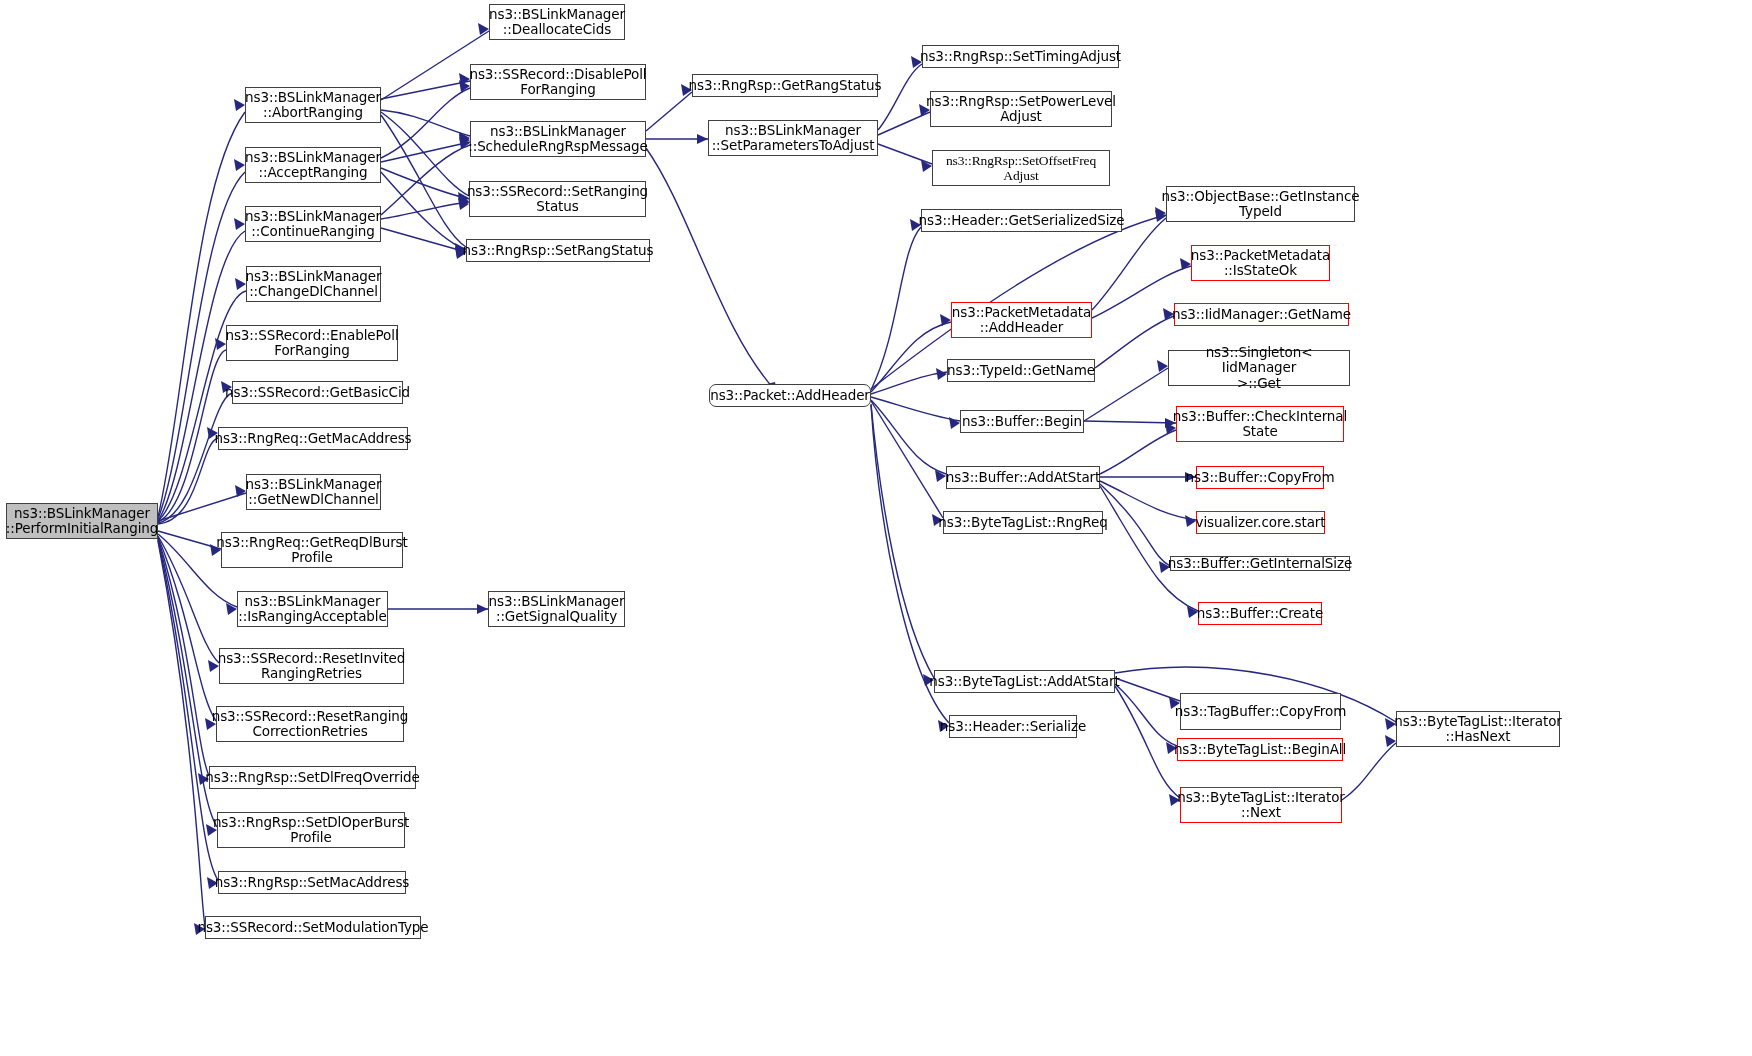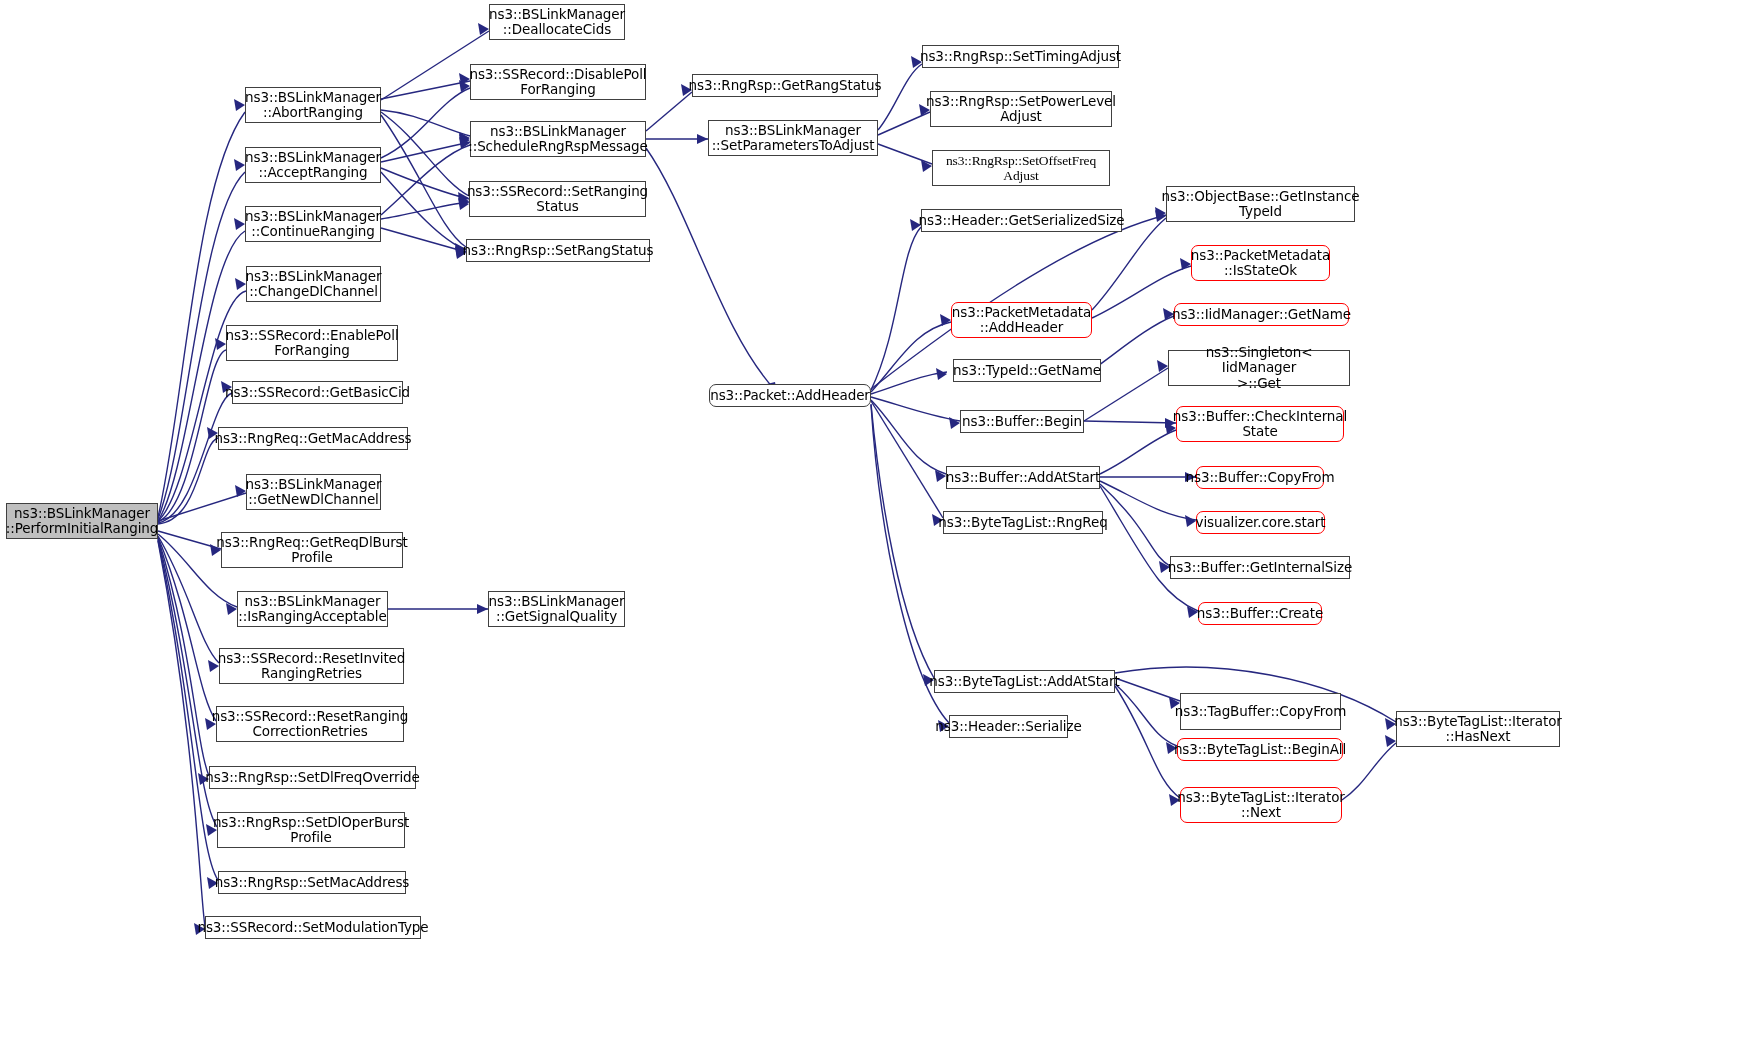--- a/index.html
+++ b/index.html
@@ -22,21 +22,21 @@
     justify-content:center;
     text-align:center;
     font-size:13.5px;
     line-height:15.5px;
     color:#000000;
     letter-spacing:-0.1px;
     white-space:pre-line;
     padding:1px 3px;
     cursor:pointer;
   }
-  .node.red{ border-color:#ff0000;border-radius:7px; }
+  .node.red{ border-color:#ff0000; }
   .node.current{ background:#bfbfbf; border-color:#404040; }
   svg#edges{
     position:absolute;
     left:0; top:0;
     width:1752px; height:1056px;
     pointer-events:none;
   }
   .edge{ fill:none; stroke:#26277f; stroke-width:1.4px; }
   .ahead{ fill:#26277f; stroke:none; }
 </style>
@@ -210,38 +210,38 @@
 ::SetParametersToAdjust</div>
       <div class="node" style="left: 922px; top: 45px; width: 197px; height: 23px;">ns3::RngRsp::SetTimingAdjust</div>
       <div class="node" style="left: 930px; top: 91px; width: 182px; height: 36px;">ns3::RngRsp::SetPowerLevel
 Adjust</div>
       <div class="node" style="left: 932px; top: 150px; width: 178px; height: 36px; font-family: Liberation Serif, serif;">ns3::RngRsp::SetOffsetFreq
 Adjust</div>
       <div class="node" style="left: 709px; top: 384px; width: 162px; height: 23px; border-radius: 7px;">ns3::Packet::AddHeader</div>
       <div class="node" style="left: 921px; top: 209px; width: 201px; height: 23px;">ns3::Header::GetSerializedSize</div>
       <div class="node red" style="left: 951px; top: 302px; width: 141px; height: 36px;">ns3::PacketMetadata
 ::AddHeader</div>
-      <div class="node" style="left: 947px; top: 359px; width: 148px; height: 23px; margin-left: 6px;">ns3::TypeId::GetName</div>
+      <div class="node" style="left: 947px; top: 359px; width: 148px; height: 23px;">ns3::TypeId::GetName</div>
       <div class="node" style="left: 960px; top: 410px; width: 124px; height: 23px;">ns3::Buffer::Begin</div>
       <div class="node" style="left: 946px; top: 466px; width: 154px; height: 23px; text-align: right;">ns3::Buffer::AddAtStart</div>
       <div class="node" style="left: 943px; top: 511px; width: 160px; height: 23px;">ns3::ByteTagList::RngReq</div>
       <div class="node" style="left: 934px; top: 670px; width: 181px; height: 23px;">ns3::ByteTagList::AddAtStart</div>
-      <div class="node" style="left: 949px; top: 715px; width: 119px; height: 23px;">ns3::Header::Serialize</div>
+      <div class="node" style="left: 949px; top: 715px; width: 128px; height: 23px;">ns3::Header::Serialize</div>
       <div class="node" style="left: 1166px; top: 186px; width: 189px; height: 36px;">ns3::ObjectBase::GetInstance
 TypeId</div>
       <div class="node red" style="left: 1191px; top: 245px; width: 139px; height: 36px;">ns3::PacketMetadata
 ::IsStateOk</div>
       <div class="node red" style="left: 1174px; top: 303px; width: 175px; height: 23px;">ns3::IidManager::GetName</div>
       <div class="node" style="left: 1168px; top: 350px; width: 182px; height: 36px;">ns3::Singleton&lt; IidManager
 &gt;::Get</div>
       <div class="node red" style="left: 1176px; top: 406px; width: 168px; height: 36px;">ns3::Buffer::CheckInternal
 State</div>
       <div class="node red" style="left: 1196px; top: 466px; width: 128px; height: 23px;">ns3::Buffer::CopyFrom</div>
       <div class="node red" style="left: 1196px; top: 511px; width: 129px; height: 23px;">visualizer.core.start</div>
-      <div class="node" style="left: 1170px; top: 556px; width: 180px; height: 23px;">ns3::Buffer::GetInternalSize</div>
+      <div class="node" style="left: 1170px; top: 556px; width: 180px; height: 15px;">ns3::Buffer::GetInternalSize</div>
       <div class="node red" style="left: 1198px; top: 602px; width: 124px; height: 23px;">ns3::Buffer::Create</div>
       <div class="node" style="left: 1180px; top: 693px; width: 161px; height: 37px;">ns3::TagBuffer::CopyFrom</div>
       <div class="node red" style="left: 1177px; top: 738px; width: 166px; height: 23px;">ns3::ByteTagList::BeginAll</div>
       <div class="node red" style="left: 1180px; top: 787px; width: 162px; height: 36px;">ns3::ByteTagList::Iterator
 ::Next</div>
       <div class="node" style="left: 1396px; top: 711px; width: 164px; height: 36px;">ns3::ByteTagList::Iterator
 ::HasNext</div>
     </div>
 </div>
 

